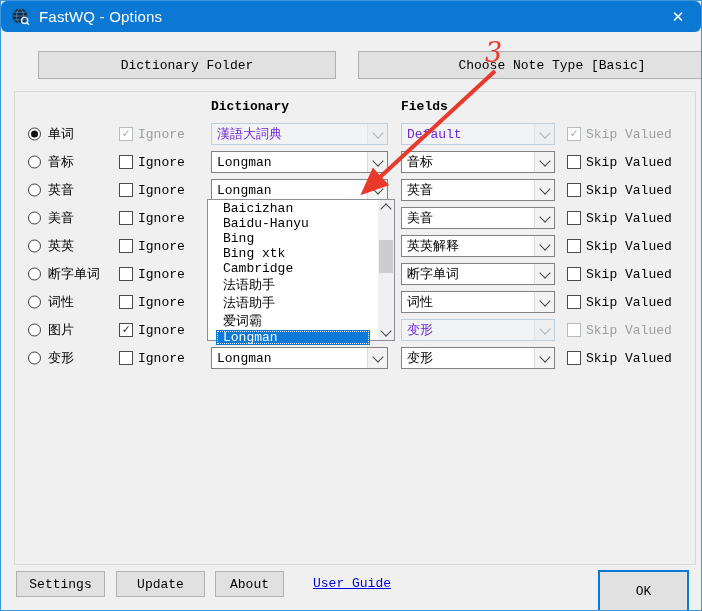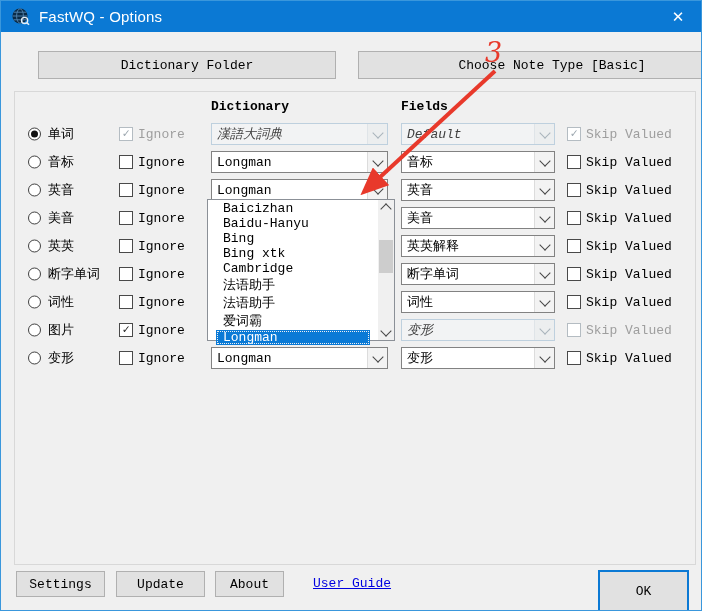--- a/index.html
+++ b/index.html
@@ -1,21 +1,21 @@
 <!DOCTYPE html>
 <html><head>
 <meta charset="utf-8">
 <style>
   html,body{margin:0;padding:0;background:#c8c8c8;}
   .window{position:relative;width:702px;height:611px;background:#f0f0f0;
     border:1px solid #3a97dc;box-sizing:border-box;overflow:hidden;
     font-family:"Liberation Mono","DejaVu Sans Mono",monospace;font-size:13px;color:#000;}
   
   .titlebar{position:absolute;left:0;top:0;right:0;height:31px;background:#0b79d4;
-    display:flex;align-items:center;color:#fff;}
+    display:flex;align-items:center;color:#fff;border-radius:6px;}
   .app-icon{margin-left:10px;width:20px;height:20px;flex:0 0 auto;}
   .title-text{margin-left:8px;font-family:"Liberation Sans","DejaVu Sans",sans-serif;
     font-size:15px;letter-spacing:.2px;}
   .close-btn{margin-left:auto;width:46px;height:31px;display:flex;align-items:center;
     justify-content:center;font-family:"Liberation Sans",sans-serif;font-size:15px;cursor:default;}
   
   .btn{position:absolute;background:#e1e1e1;border:1px solid #b0b0b0;box-sizing:border-box;
     display:flex;align-items:center;justify-content:center;}
   .btn.top{top:50px;height:28px;}
   .btn1{left:13px;width:298px;margin-left:24px;}
@@ -48,21 +48,21 @@
   .combo{height:22px;background:#fff;border:1px solid #828282;box-sizing:border-box;
     display:flex;align-items:center;}
   .dict-combo{left:196px;width:177px;}
   .field-combo{left:386px;width:154px;}
   .combo-text{flex:1;padding-left:5px;overflow:hidden;white-space:nowrap;}
   .combo-btn{width:19px;align-self:stretch;display:flex;align-items:center;justify-content:center;
     background:#f3f3f3;border-left:1px solid #dcdcdc;}
   .chev{width:7px;height:7px;border-right:1.7px solid #474747;border-bottom:1.7px solid #474747;
     transform:rotate(45deg);margin-top:-3px;}
   .combo.disabled{background:#f2f3f4;border-color:#bed0de;}
-  .combo.disabled .combo-text{color:#404040;font-style:italic;}
+  .combo.disabled .combo-text{color:#6d28d9;}
   .combo.disabled .combo-btn{background:#eceeef;border-left-color:#dfe4e8;}
   .combo.disabled .chev{border-color:#a9b4bc;}
   
   .popup{position:absolute;left:206px;top:198px;width:188px;height:142px;background:#fff;
     border:1px solid #8b9097;box-sizing:border-box;display:flex;z-index:5;}
   .popup-items{flex:1;display:flex;flex-direction:column;padding:1px 8px;}
   .popup-item{flex:1;display:flex;align-items:center;padding-left:7px;white-space:nowrap;}
   .popup-item.selected{background:#0a7ad6;color:#fff;outline:1px dotted #f0f0f0;outline-offset:-2px;}
   .scrollbar{width:16px;background:#f0f0f0;position:relative;flex:0 0 auto;}
   .scroll-up,.scroll-down{position:absolute;left:0;width:16px;height:15px;display:flex;

